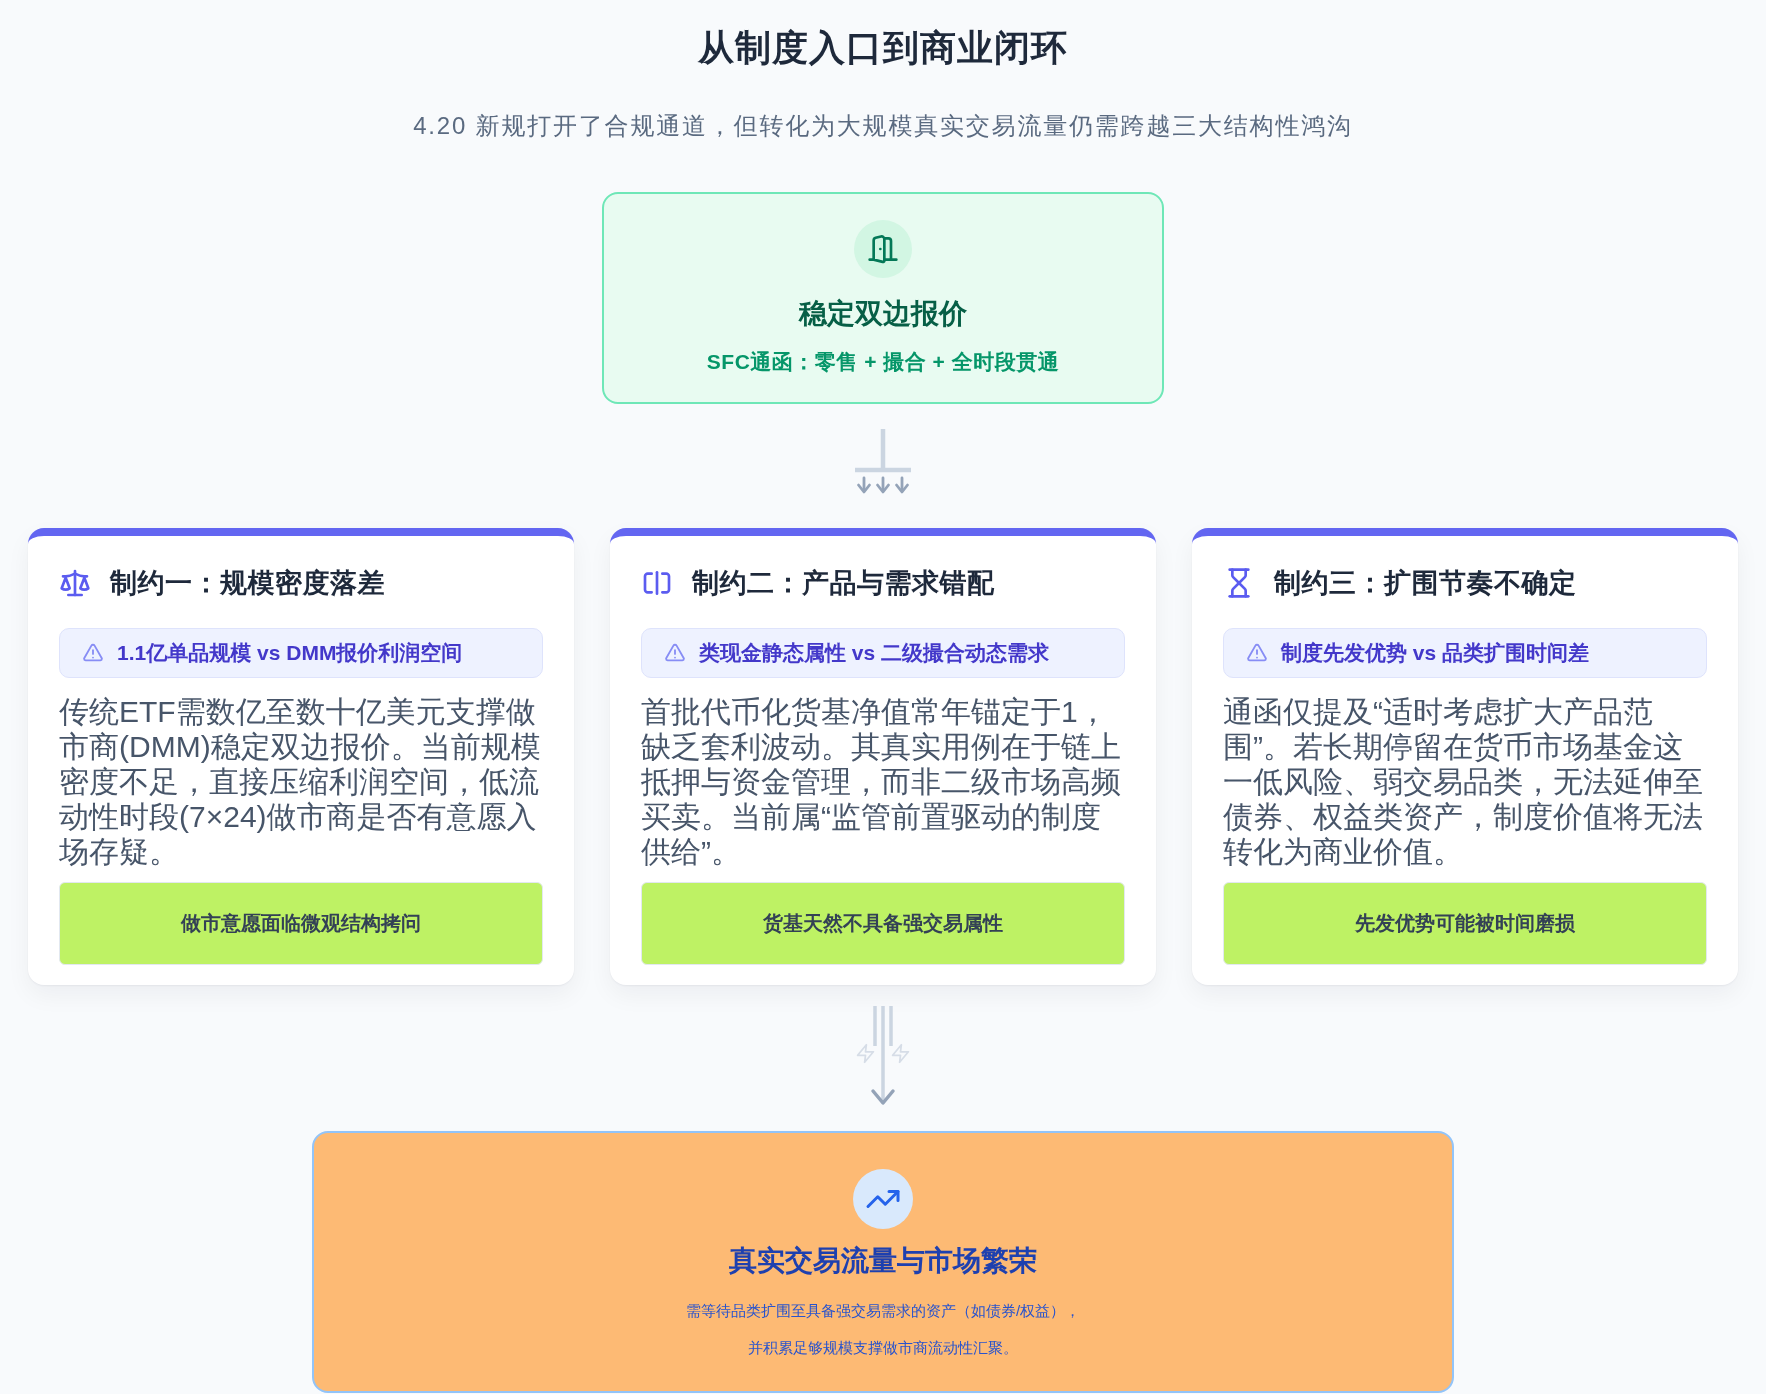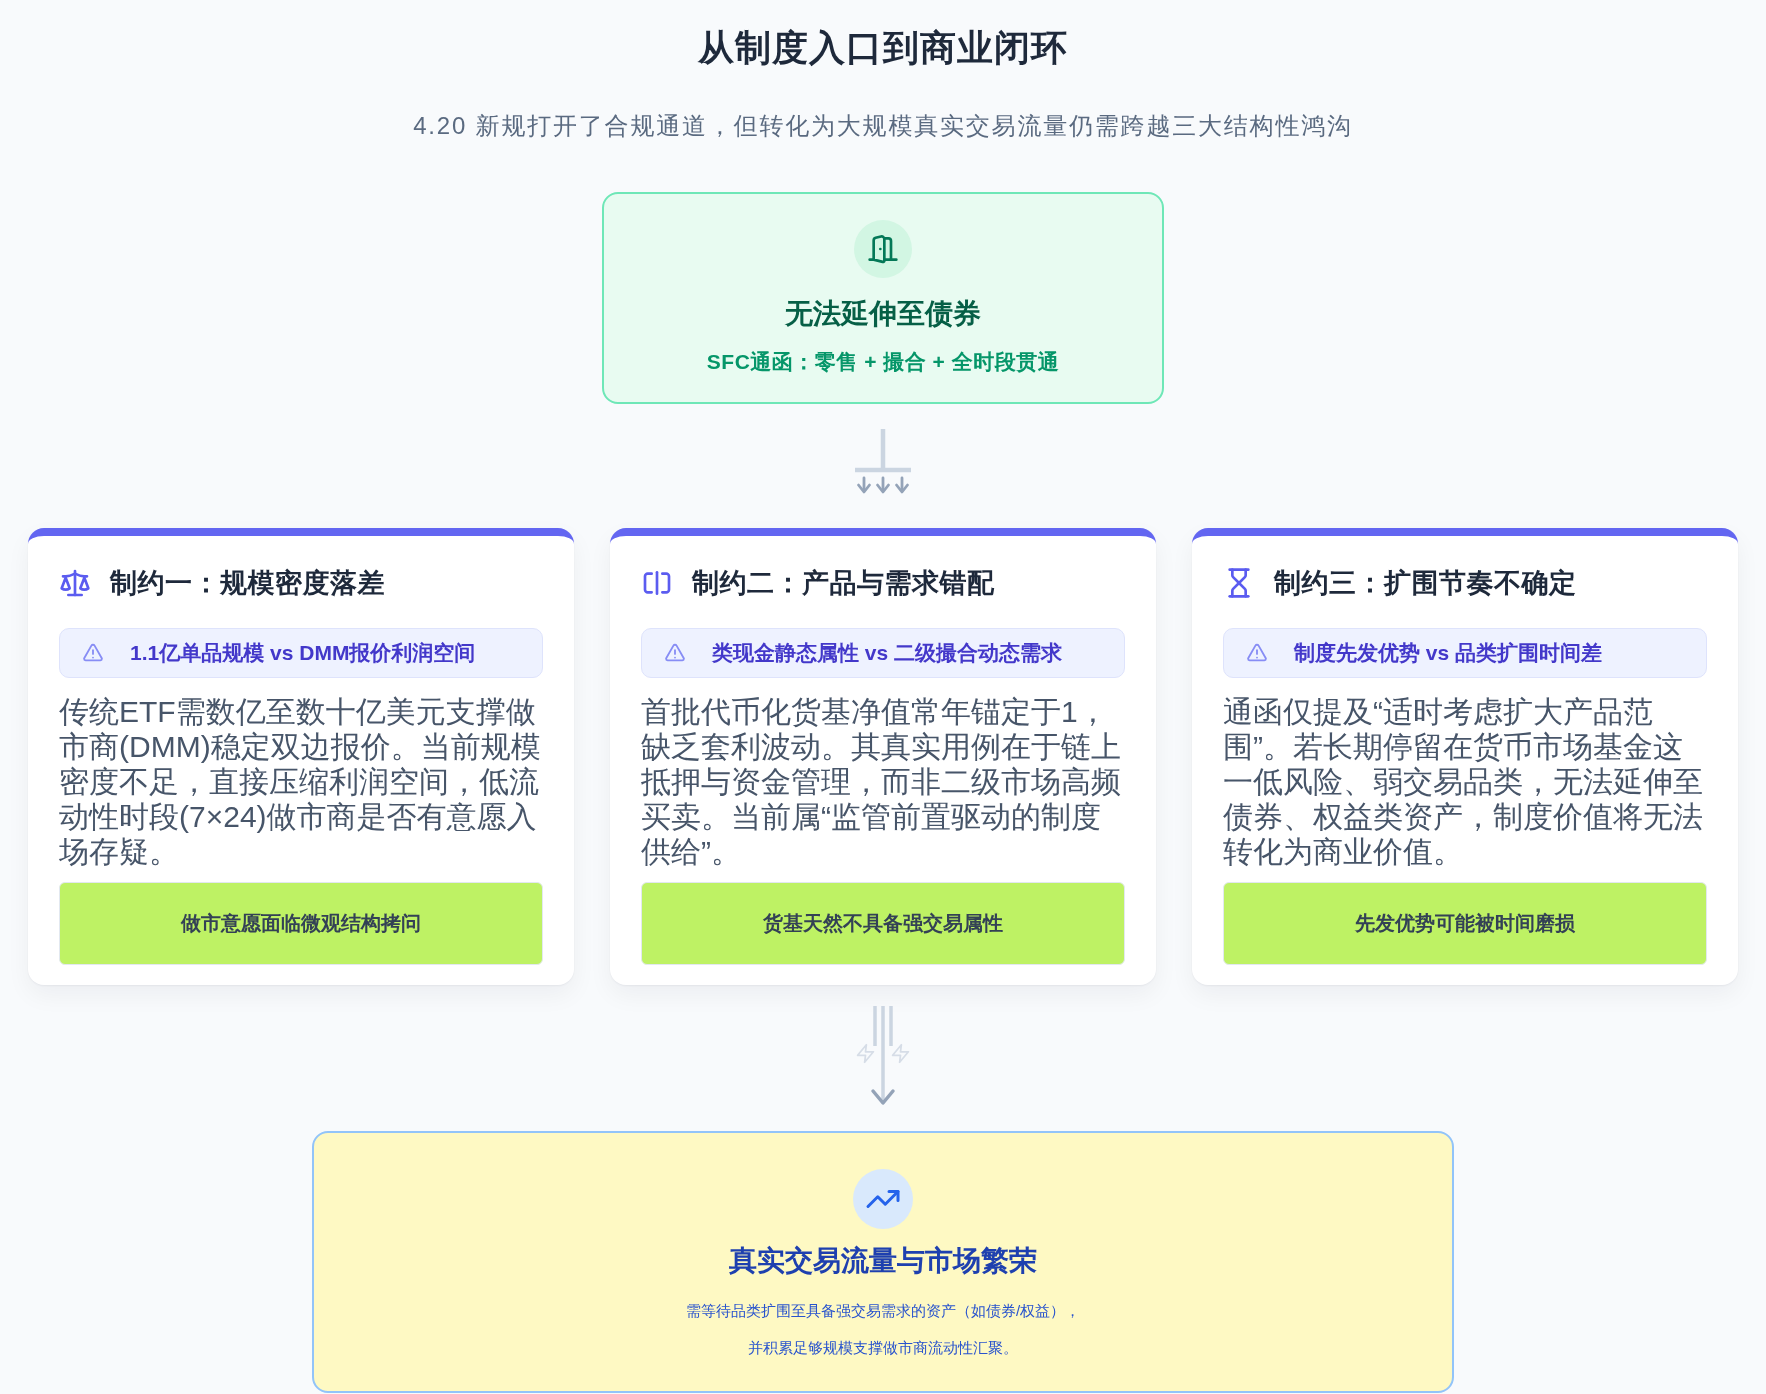--- a/index.html
+++ b/index.html
@@ -14,25 +14,25 @@
 .entry-title { margin-top:18px; font-size:28px; font-weight:700; color:#065f46; line-height:36px; }
 .entry-sub { margin-top:16px; font-size:21px; font-weight:700; color:#059669; line-height:28px; letter-spacing:0.5px;text-align:center; }
 .connector { display:flex; justify-content:center; }
 .connector-1 { height:124px; }
 .connector-2 { height:146px; }
 .cards { display:flex; gap:36px; padding:0 28px; }
 .card { flex:1; height:457px; background:#ffffff; border-radius:16px; border-top:8px solid #6366f1; box-shadow:0 1px 2px rgba(15,23,42,.05), 0 10px 24px rgba(15,23,42,.05); padding:30px 31px 20px; display:flex; flex-direction:column; }
 .card-header { display:flex; align-items:center; gap:19px; color:#5b5cf0; }
 .card-header .hicon { flex:none; display:flex; }
 .card-title { font-size:27px; font-weight:700; color:#1e293b; line-height:34px; letter-spacing:0.5px; }
-.badge { margin-top:28px; display:flex; align-items:center; gap:26px; background:#eef2ff; border:1px solid #dee3fc; border-radius:10px; padding:11px 14px 11px 22px; color:#4338ca; font-weight:700; font-size:21px; line-height:26px; }
+.badge { margin-top:28px; display:flex; align-items:center; gap:13px; background:#eef2ff; border:1px solid #dee3fc; border-radius:10px; padding:11px 14px 11px 22px; color:#4338ca; font-weight:700; font-size:21px; line-height:26px; }
 .badge .alert-icon { color:#878df5; flex:none; display:flex; }
 .card-body { margin-top:16px; font-size:30px; line-height:35px; color:#475569; }
 .card-footer { margin-top:auto; background:#bef264; border:1px solid #e2e8f0; border-radius:6px; text-align:center; padding:28px 10px; font-size:20px; font-weight:700; color:#334155; line-height:25px; }
-.outcome-card { width:1142px; height:262px; margin:0 auto; background:#fef9c3; border:2px solid #92c4f9; border-radius:16px; text-align:center; padding-top:36px; }
+.outcome-card { width:1142px; height:262px; margin:0 auto; background:#fdba74; border:2px solid #92c4f9; border-radius:16px; text-align:center; padding-top:36px; }
 .outcome-card .icon-circle { width:60px; height:60px; background:#d9e9fc; color:#2563eb; }
 .outcome-title { margin-top:13px; font-size:28px; font-weight:700; color:#1e40af; line-height:38px; }
 .outcome-text { margin-top:12px; font-size:15px; color:#2853cd; line-height:37px; }
 svg.ic { display:block; }
 </style>
 </head>
 <body>
 
 <div class="header">
   <div class="page-title">从制度入口到商业闭环</div>
@@ -42,21 +42,21 @@
 <div class="entry-card">
   <div class="icon-circle">
     <svg class="ic" width="32" height="32" viewBox="0 0 24 24" fill="none" stroke="currentColor" stroke-width="2" stroke-linecap="round" stroke-linejoin="round">
       <path d="M13 4h3a2 2 0 0 1 2 2v14"></path>
         <path d="M2 20h3"></path>
         <path d="M13 20h9"></path>
         <path d="M10 12v.01"></path>
       <path d="M13 4.562v16.157a1 1 0 0 1-1.242.97L5 20V5.562a2 2 0 0 1 1.515-1.94l4-1A2 2 0 0 1 13 4.562Z"></path>
     </svg>
   </div>
-  <div class="entry-title">无法延伸至债券</div>
+  <div class="entry-title">稳定双边报价</div>
   <div class="entry-sub">SFC通函：零售 + 撮合 + 全时段贯通</div>
 </div>
 
 <div class="connector connector-1">
   <svg class="ic" width="120" height="124" viewBox="0 0 120 124">
     <line x1="60" y1="25" x2="60" y2="65" stroke="#cbd5e1" stroke-width="4.5"></line>
     <line x1="32" y1="66" x2="88" y2="66" stroke="#cbd5e1" stroke-width="4.5"></line>
     <g stroke="#94a3b8" stroke-width="2.8" fill="none" stroke-linecap="round" stroke-linejoin="round">
       <path d="M41 74v12"></path>
         <path d="m35.5 81 5.5 7 5.5-7"></path>

